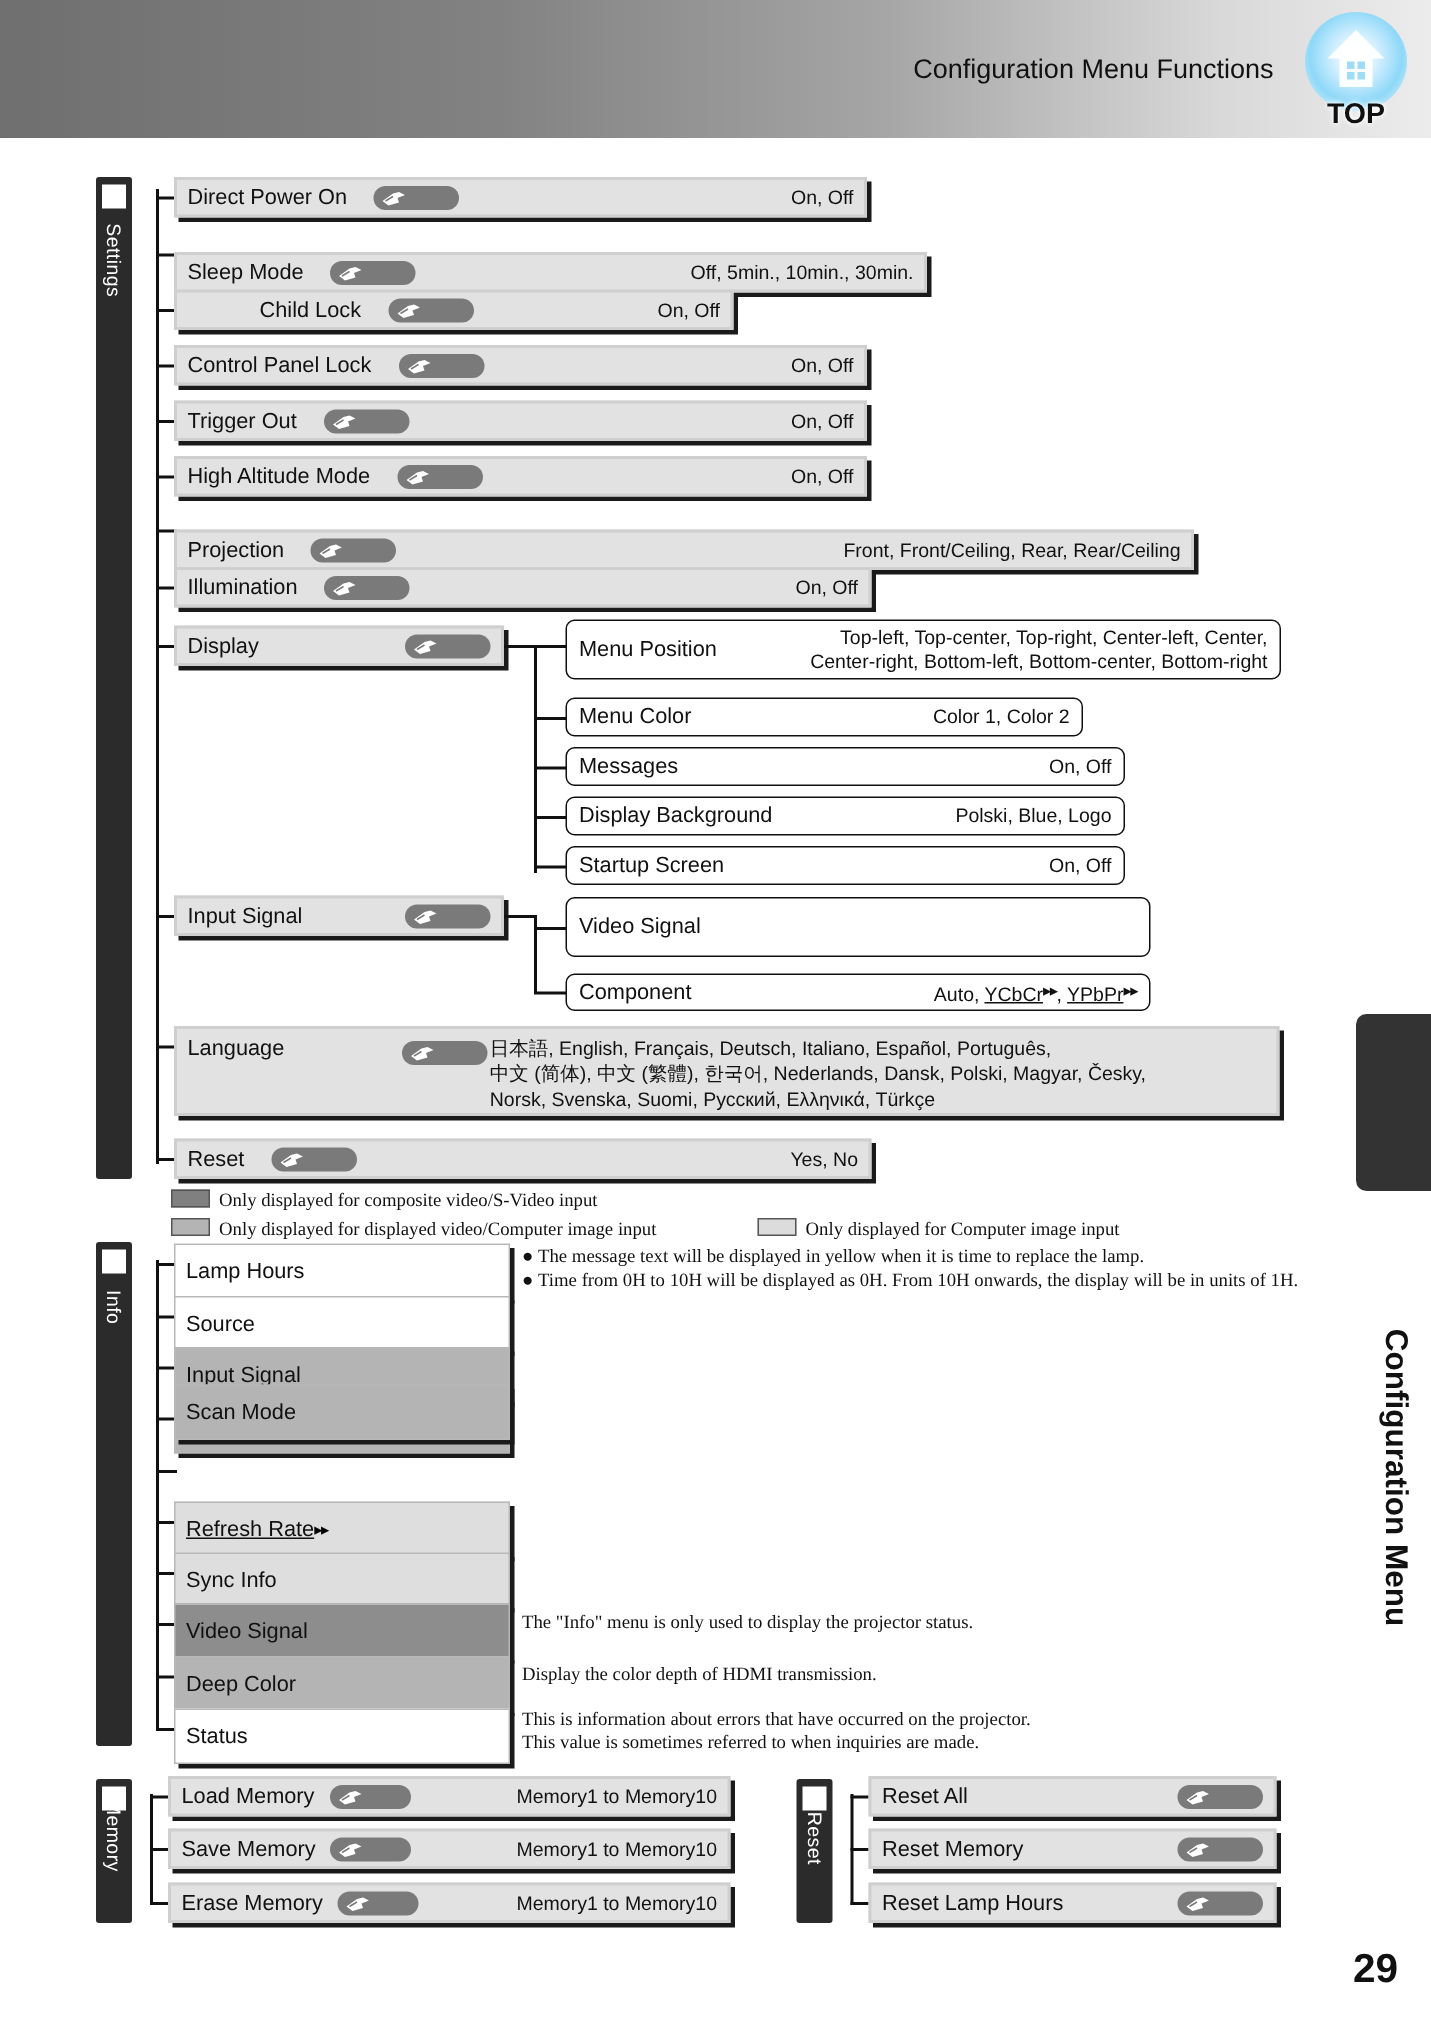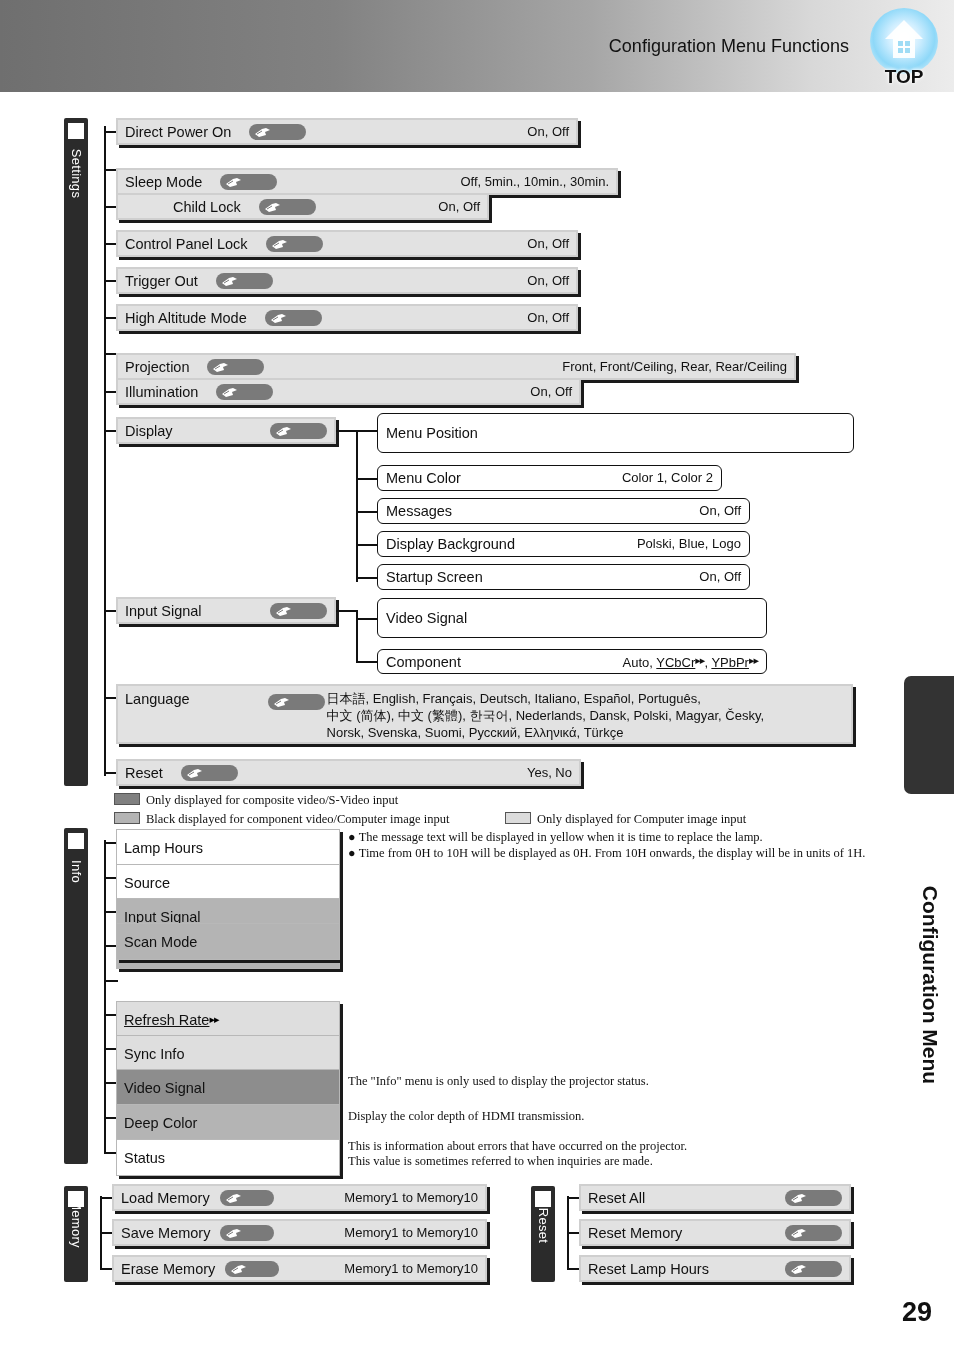--- a/index.html
+++ b/index.html
@@ -270,20 +270,24 @@
       </svg>
   </span>
 </div>
 
 <div class="hline" style="left:336px; top:430px; width:22px;"></div>
 <div class="vline" style="left:356px; top:430px; height:152px;"></div>
 
 <div class="hline" style="left:356px; top:430px; width:22px;"></div>
 <div class="sub" style="left:377px; top:413px; width:477px; height:40px;">
   <span class="label">Menu Position</span>
+  <span class="vals">
+    <span>Top-left, Top-center, Top-right, Center-left, Center,</span><br>
+    <span>Center-right, Bottom-left, Bottom-center, Bottom-right</span>
+  </span>
 </div>
 
 <div class="hline" style="left:356px; top:478px; width:22px;"></div>
 <div class="sub" style="left:377px; top:465px; width:345px; height:26px;">
   <span class="label">Menu Color</span>
   <span class="vals">Color 1, Color 2</span>
 </div>
 
 <div class="hline" style="left:356px; top:511px; width:22px;"></div>
 <div class="sub" style="left:377px; top:498px; width:373px; height:26px;">
@@ -354,21 +358,21 @@
         <path d="M3 9 L8 6" stroke="#7a7a7a" stroke-width="1" fill="none"></path>
       </svg>
   </span>
   <span class="vals">Yes, No</span>
 </div>
 
 <div class="legend" style="left:114px; top:793px;">
   <span class="sw sw-dark"></span><span>Only displayed for composite video/S-Video input</span>
 </div>
 <div class="legend" style="left:114px; top:812px;">
-  <span class="sw sw-med"></span><span>Black displayed for component video/Computer image input</span>
+  <span class="sw sw-med"></span><span>Only displayed for displayed video/Computer image input</span>
 </div>
 <div class="legend" style="left:505px; top:812px;">
   <span class="sw sw-light"></span><span>Only displayed for Computer image input</span>
 </div>
 
 <div class="rail" style="left:64px; top:828px; height:336px;">
   <div class="knob"></div>
   <div class="rail-text" style="top:36px;">Info</div>
 </div>
 <div class="vline" style="left:104px; top:840px; height:312px;"></div>

